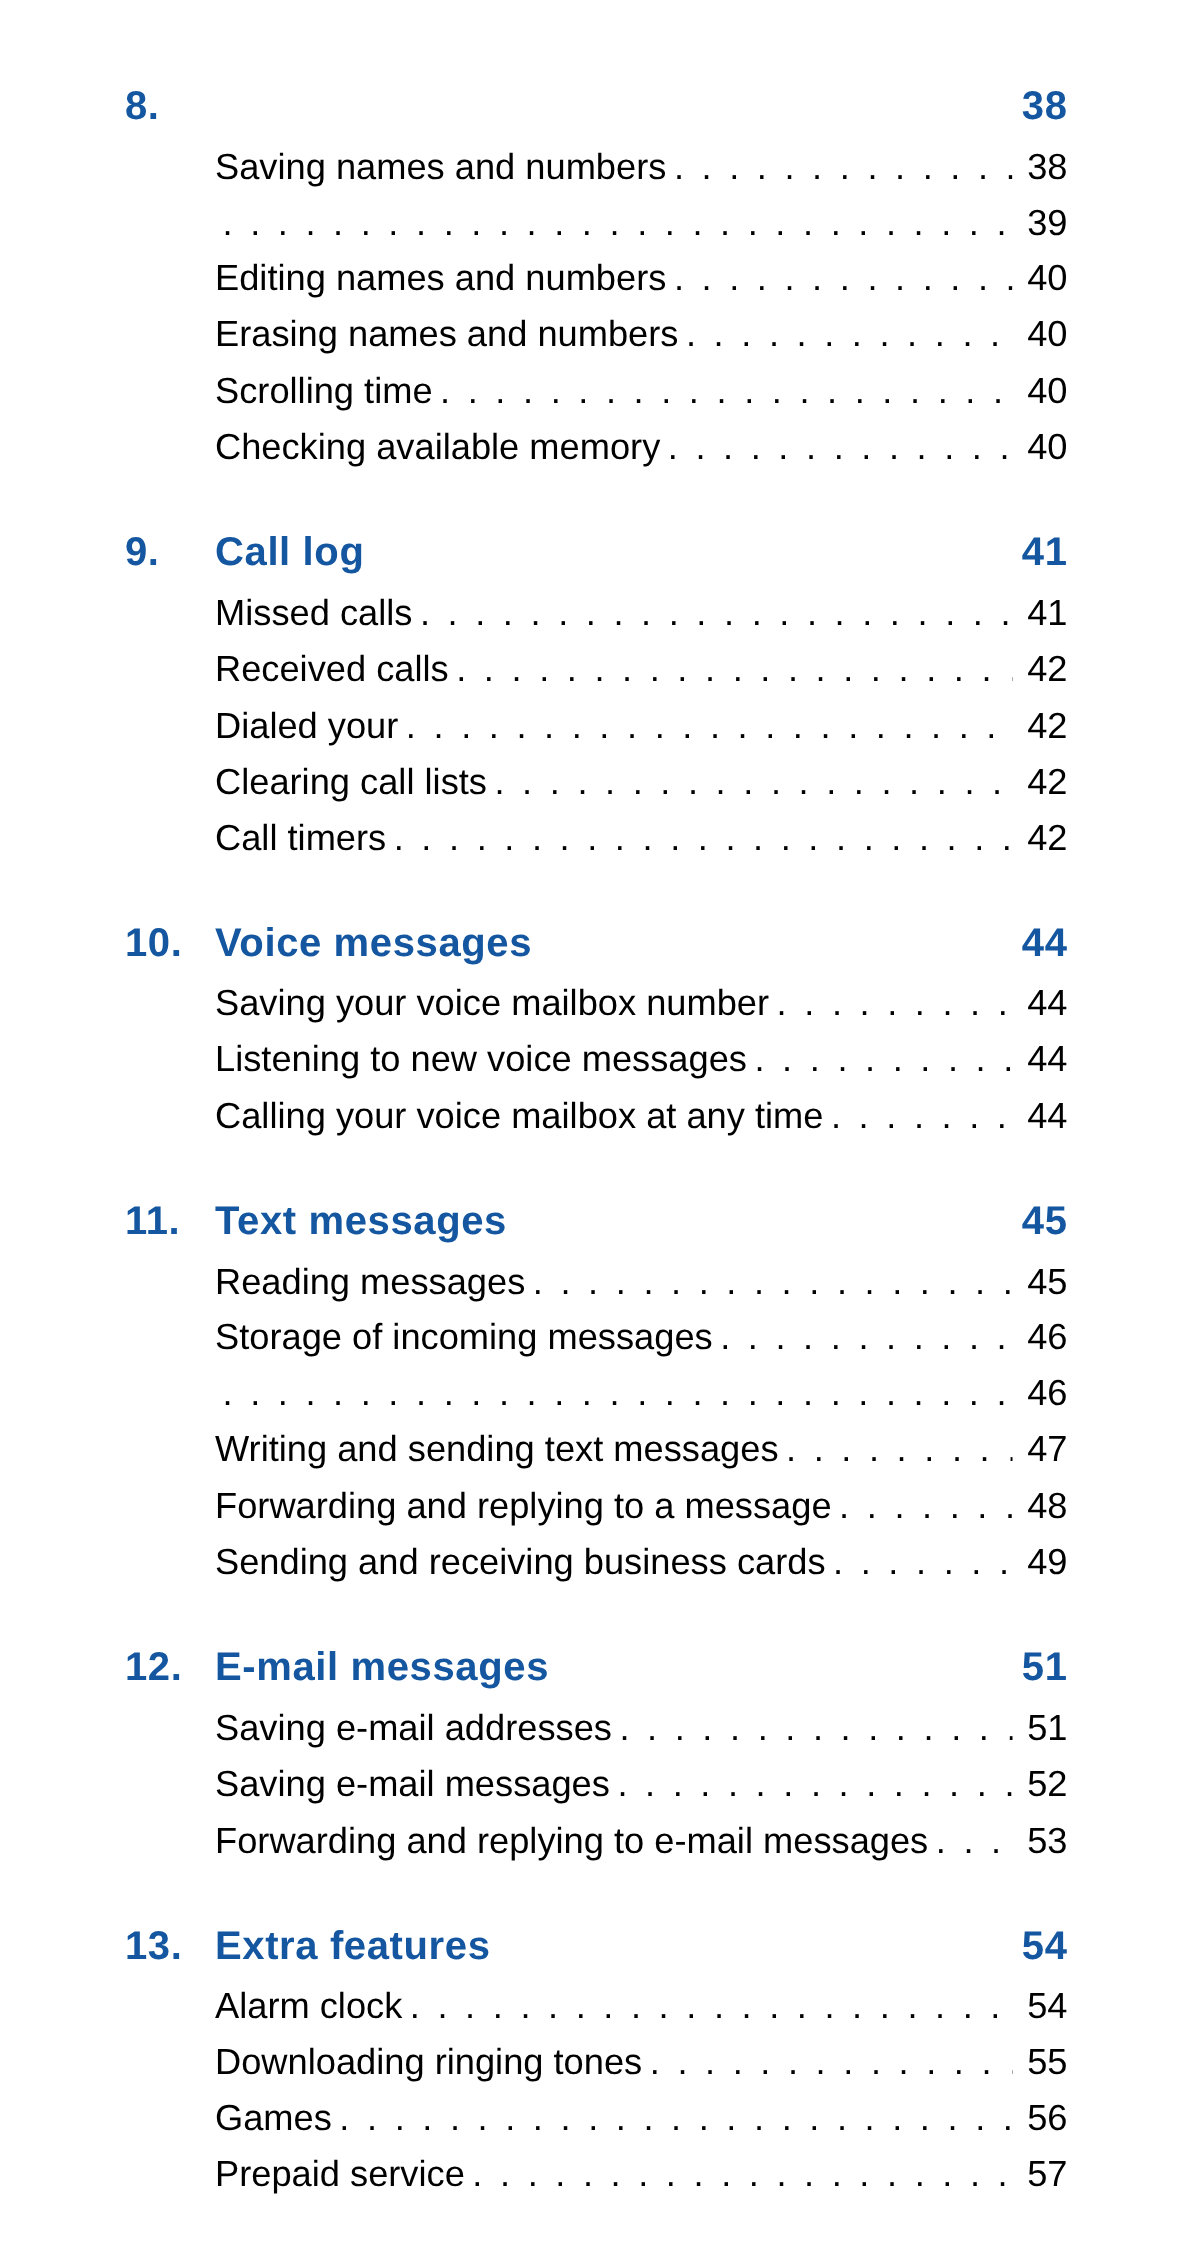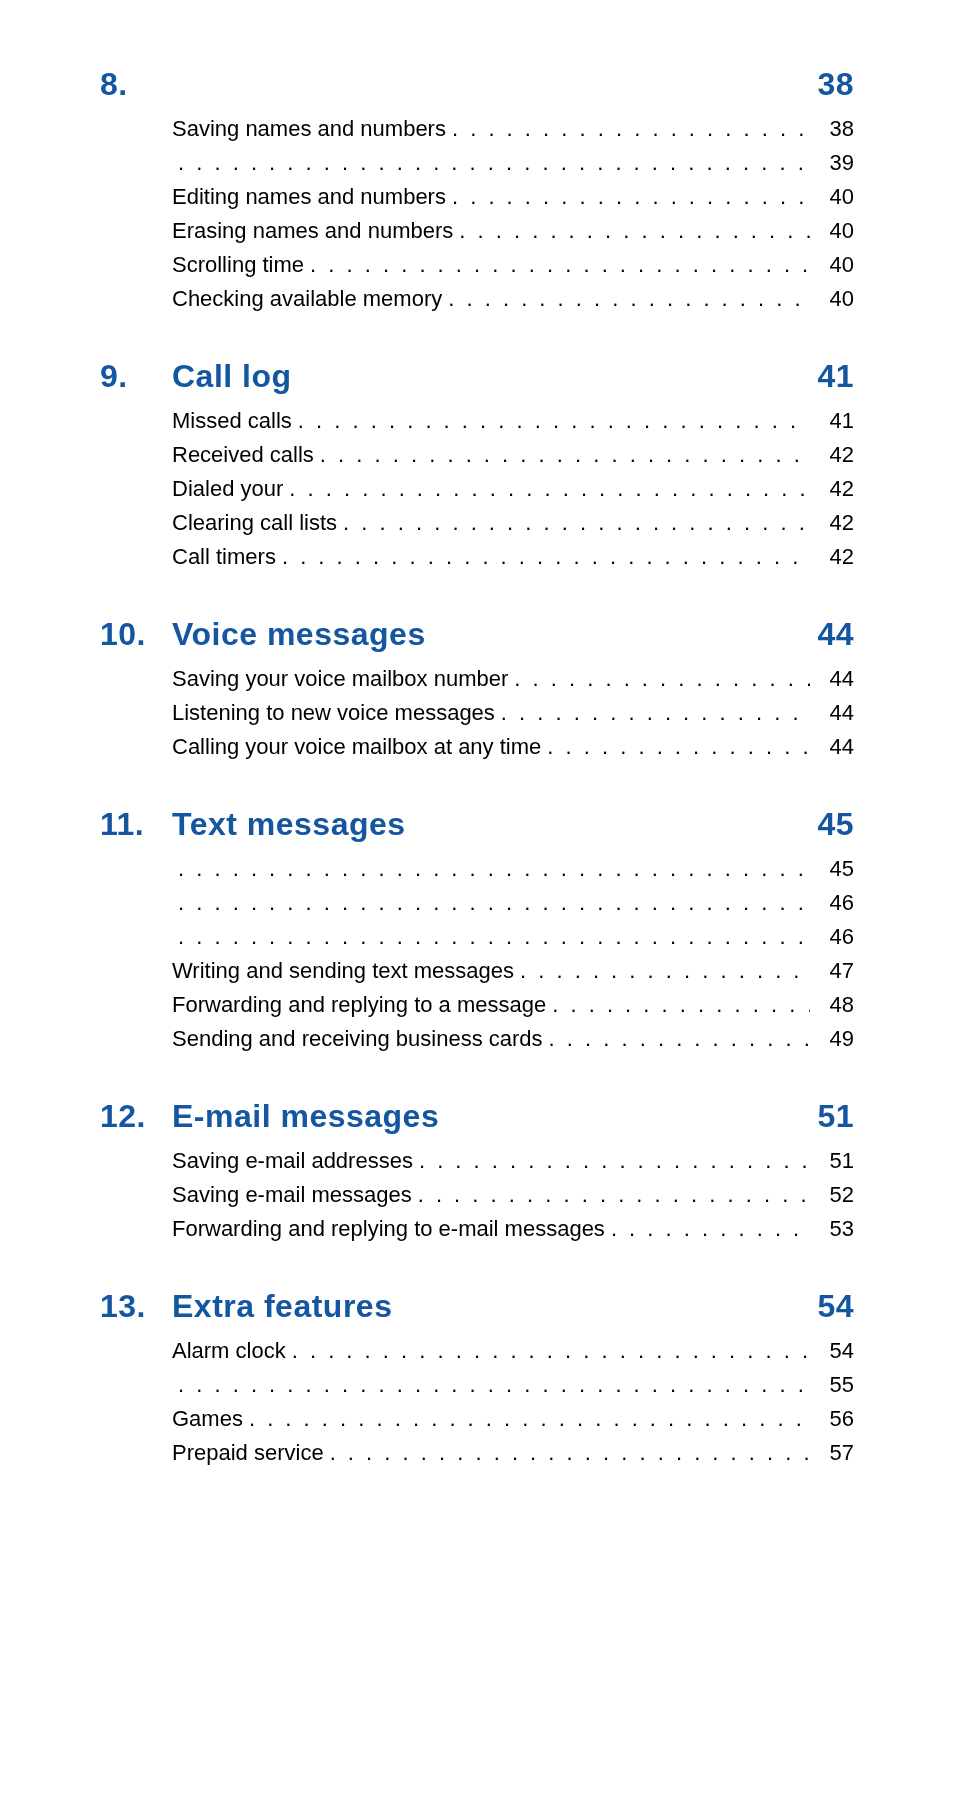--- a/index.html
+++ b/index.html
@@ -45,21 +45,21 @@
     min-width: 48px;
   }
   .entries {
     padding-left: 72px;
   }
   .entry {
     display: flex;
     align-items: baseline;
     font-weight: 400;
     color: #000000;
-    font-size: 22px;
+    font-size: 29px;
   }
   .entry .label {
     flex: 0 0 auto;
   }
   .entry .dots {
     flex: 1 1 auto;
     overflow: hidden;
     white-space: nowrap;
     letter-spacing: 3px;
     color: #000000;
@@ -176,24 +176,26 @@
       </div>
       <div class="section">
         <div class="sec-head">
           <span class="sec-num">11.</span>
           <span class="sec-title">Text messages</span>
           <span class="sec-gap"></span>
           <span class="sec-page">45</span>
         </div>
         <div class="entries">
           <div class="entry">
+            <span class="label">Reading messages</span>
             <span class="dots"> . . . . . . . . . . . . . . . . . . . . . . . . . . . . . . . . . . . . . . . . . . . . . . . . . . . . . . . . . . . . . . . . . . . . . . . . . . . . . . . . . . . . . . . .</span>
             <span class="pnum">45</span>
           </div>
           <div class="entry">
+            <span class="label">Storage of incoming messages</span>
             <span class="dots"> . . . . . . . . . . . . . . . . . . . . . . . . . . . . . . . . . . . . . . . . . . . . . . . . . . . . . . . . . . . . . . . . . . . . . . . . . . . . . . . . . . . . . . . .</span>
             <span class="pnum">46</span>
           </div>
           <div class="entry">
             <span class="dots"> . . . . . . . . . . . . . . . . . . . . . . . . . . . . . . . . . . . . . . . . . . . . . . . . . . . . . . . . . . . . . . . . . . . . . . . . . . . . . . . . . . . . . . . .</span>
             <span class="pnum">46</span>
           </div>
           <div class="entry">
             <span class="label">Writing and sending text messages</span>
             <span class="dots"> . . . . . . . . . . . . . . . . . . . . . . . . . . . . . . . . . . . . . . . . . . . . . . . . . . . . . . . . . . . . . . . . . . . . . . . . . . . . . . . . . . . . . . . .</span>
@@ -243,20 +245,21 @@
           <span class="sec-gap"></span>
           <span class="sec-page">54</span>
         </div>
         <div class="entries">
           <div class="entry">
             <span class="label">Alarm clock</span>
             <span class="dots"> . . . . . . . . . . . . . . . . . . . . . . . . . . . . . . . . . . . . . . . . . . . . . . . . . . . . . . . . . . . . . . . . . . . . . . . . . . . . . . . . . . . . . . . .</span>
             <span class="pnum">54</span>
           </div>
           <div class="entry">
+            <span class="label">Downloading ringing tones</span>
             <span class="dots"> . . . . . . . . . . . . . . . . . . . . . . . . . . . . . . . . . . . . . . . . . . . . . . . . . . . . . . . . . . . . . . . . . . . . . . . . . . . . . . . . . . . . . . . .</span>
             <span class="pnum">55</span>
           </div>
           <div class="entry">
             <span class="label">Games</span>
             <span class="dots"> . . . . . . . . . . . . . . . . . . . . . . . . . . . . . . . . . . . . . . . . . . . . . . . . . . . . . . . . . . . . . . . . . . . . . . . . . . . . . . . . . . . . . . . .</span>
             <span class="pnum">56</span>
           </div>
           <div class="entry">
             <span class="label">Prepaid service</span>

